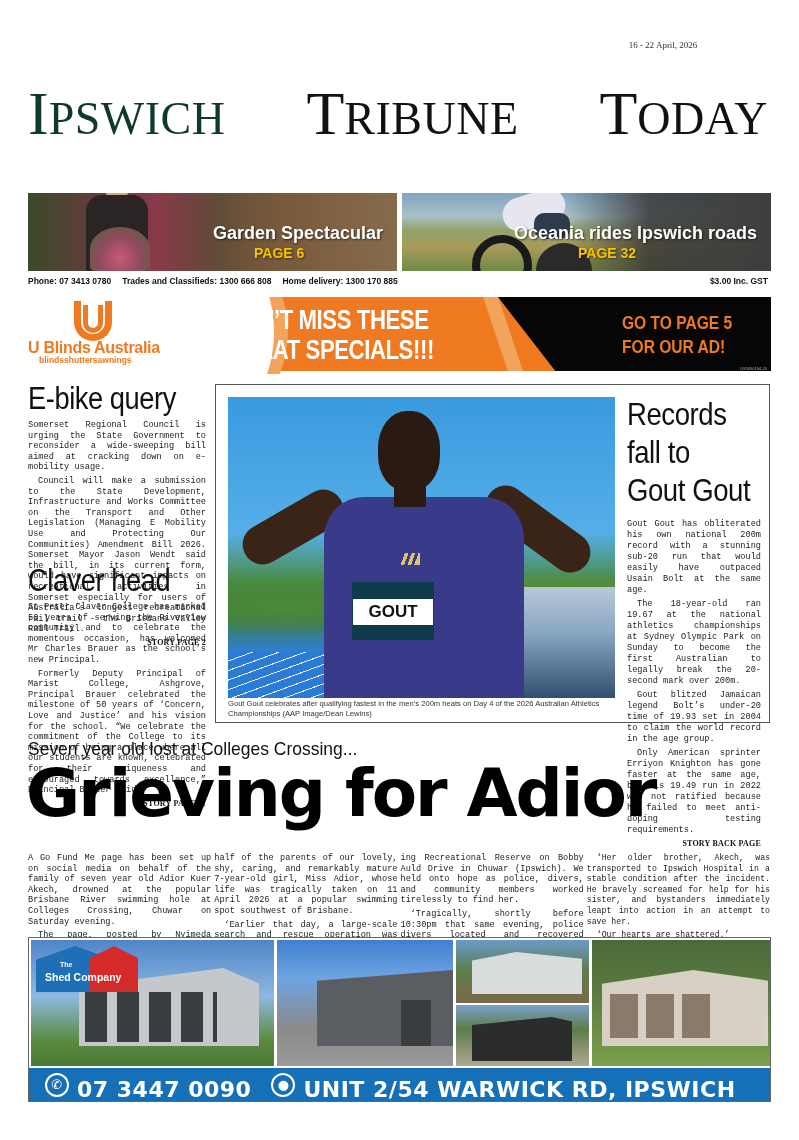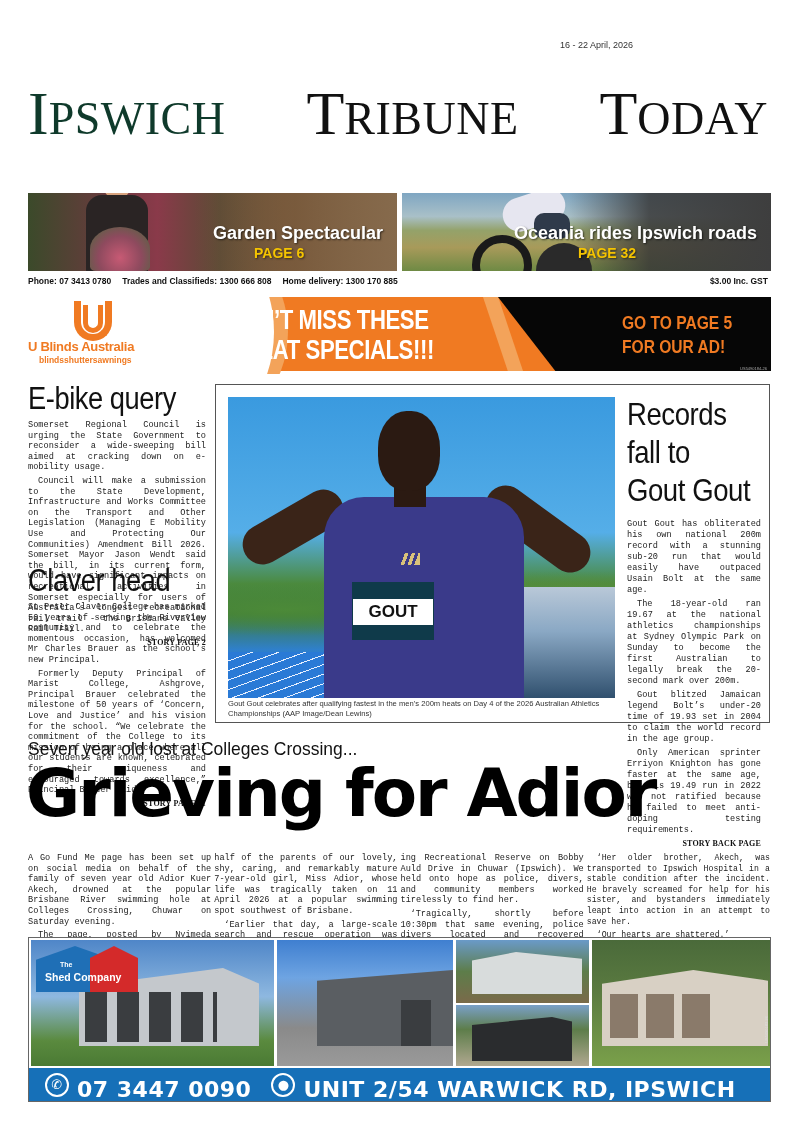--- a/index.html
+++ b/index.html
@@ -2,21 +2,21 @@
 <html><head>
 <meta charset="utf-8">
 <style>
   * { box-sizing: border-box; margin: 0; padding: 0; }
   html, body { width: 799px; height: 1140px; background: #ffffff; overflow: hidden; }
   body { position: relative; font-family: "Liberation Serif", serif; color: #1a1a1a; }
 
   .abs { position: absolute; }
 
   
-  .issue-date { left: 560px; top: 40px; width: 206px; text-align: left; font-family: Liberation Sans, sans-serif; font-size: 9px; color: #333; }
+  .issue-date { left: 560px; top: 40px; width: 206px; text-align: center; font-family: Liberation Serif, serif; font-size: 9px; color: #333; }
 
   
   .masthead { left: 28px; top: 82px; width: 740px; height: 70px; display: flex; align-items: baseline; justify-content: space-between; font-family: "Liberation Serif", serif; line-height: 1; white-space: nowrap; }
   .mh-word { display: inline-flex; align-items: baseline; }
   .mh-cap { font-size: 62px; }
   .mh-small { font-size: 46px; letter-spacing: 0.5px; }
   .mh-green { color: #0f3a2b; }
   .mh-black { color: #111; }
 
   
@@ -50,21 +50,21 @@
   
   .ad-banner { left: 28px; top: 297px; width: 743px; height: 77px; overflow: hidden; background: #ffffff; }
   .ad-orange { position: absolute; left: 120px; top: 0; width: 420px; height: 74px; background: #f07a22; clip-path: polygon(0 0, 100% 0, 100% 100%, 0 100%); }
   .ad-curve { position: absolute; left: 60px; top: -70px; width: 200px; height: 210px; border-radius: 50%; background: #f3a35a; }
   .ad-curve2 { position: absolute; left: 46px; top: -80px; width: 200px; height: 230px; border-radius: 50%; background: #ffffff; }
   .ad-black { position: absolute; left: 470px; top: 0; width: 273px; height: 74px; background: #060606; clip-path: polygon(0 0, 100% 0, 100% 100%, 21% 100%); }
   .ad-black-edge { position: absolute; left: 455px; top: 0; width: 40px; height: 74px; background: #f3a35a; clip-path: polygon(0 0, 38% 0, 100% 100%, 62% 100%); }
   .ad-logo { position: absolute; left: 18px; top: 4px; width: 108px; height: 66px; }
   .ad-logo-u { position: absolute; left: 28px; top: 0; width: 38px; height: 40px; border-radius: 0 0 20px 20px; border: 7px solid #f07a22; border-top: none; }
   .ad-logo-u-inner { position: absolute; left: 37px; top: 4px; width: 20px; height: 28px; border-radius: 0 0 10px 10px; border: 5px solid #f07a22; border-top: none; }
-  .ad-brand { position: absolute; left: 0; top: 42px; width: 120px; font-family: "Liberation Sans", sans-serif; font-weight: bold; font-size: 13px; color: #f07a22; letter-spacing: -0.3px; white-space: nowrap; }
+  .ad-brand { position: absolute; left: 0; top: 42px; width: 120px; font-family: "Liberation Sans", sans-serif; font-weight: bold; font-size: 16px; color: #f07a22; letter-spacing: -0.3px; white-space: nowrap; }
   .ad-tagline { position: absolute; left: 11px; top: 58px; width: 120px; font-family: "Liberation Sans", sans-serif; font-weight: bold; font-size: 8.5px; color: #f07a22; white-space: nowrap; }
   .ad-headline { position: absolute; left: 198px; top: 8px; width: 260px; font-family: "Liberation Sans", sans-serif; font-weight: bold; font-size: 27px; line-height: 30px; color: #ffffff; transform: scaleX(0.82); transform-origin: left top; white-space: nowrap; letter-spacing: -0.5px; }
   .ad-cta { position: absolute; left: 594px; top: 14px; width: 140px; font-family: "Liberation Sans", sans-serif; font-weight: bold; font-size: 19px; line-height: 24px; color: #f07a22; transform: scaleX(0.82); transform-origin: left top; white-space: nowrap; }
   .ad-code { position: absolute; right: 4px; bottom: 3px; font-family: "Liberation Sans", sans-serif; font-size: 4px; color: #aaa; }
 
   
   .story-title { font-family: "Liberation Sans", sans-serif; color: #111; line-height: 1; letter-spacing: -0.5px; }
   .body-text { font-family: Liberation Mono, monospace; font-size: 8.6px; line-height: 10.6px; color: #222; text-align: justify; }
   .body-text p { text-indent: 0; margin-bottom: 3px; }
   .body-text p.indent { text-indent: 10px; }

